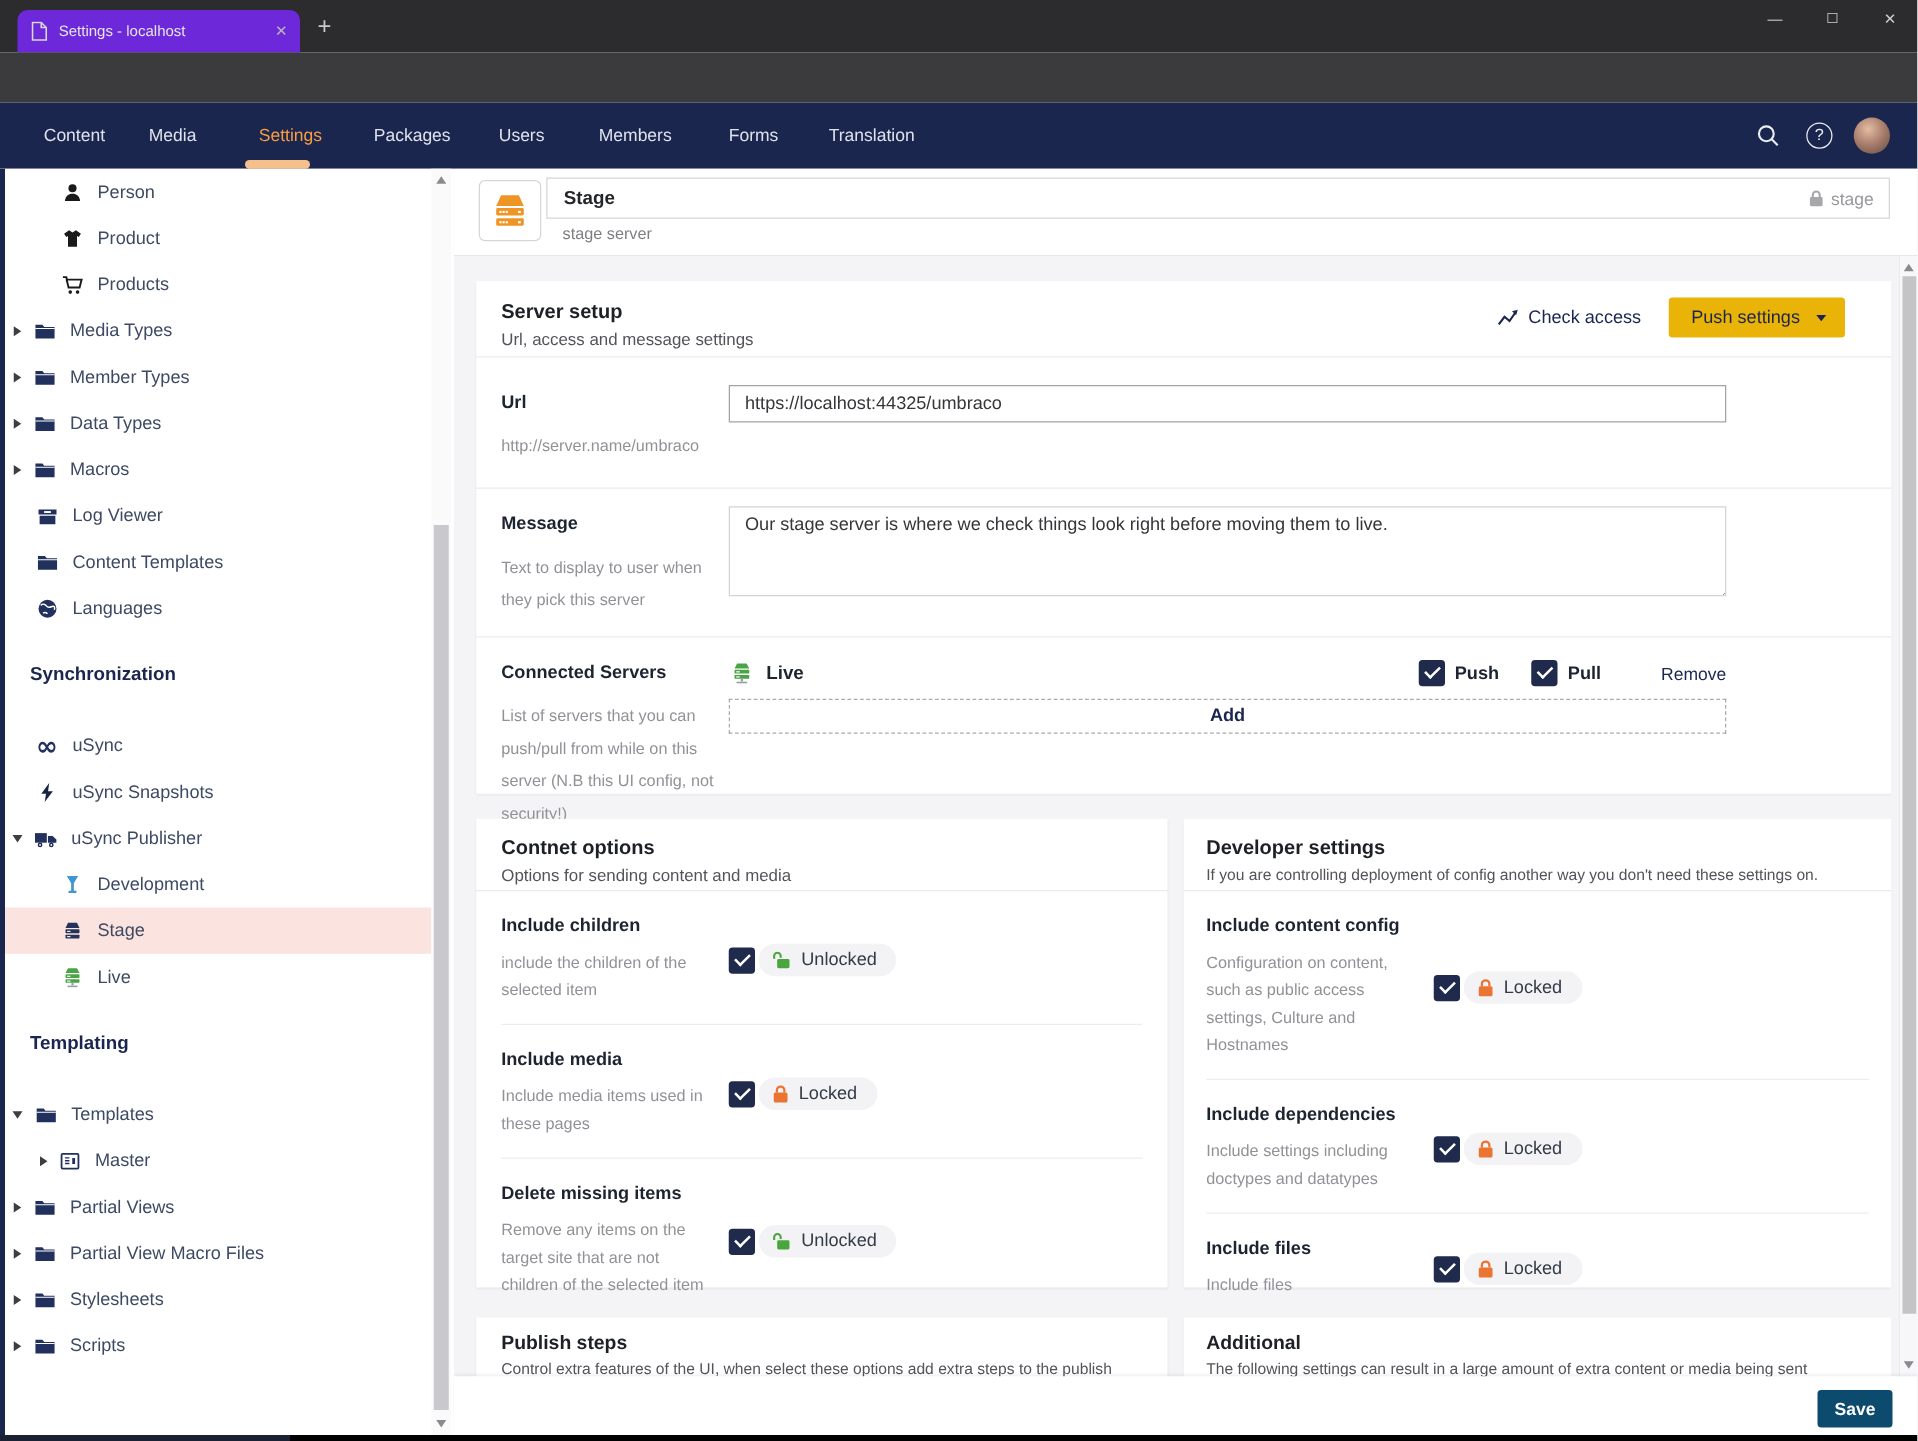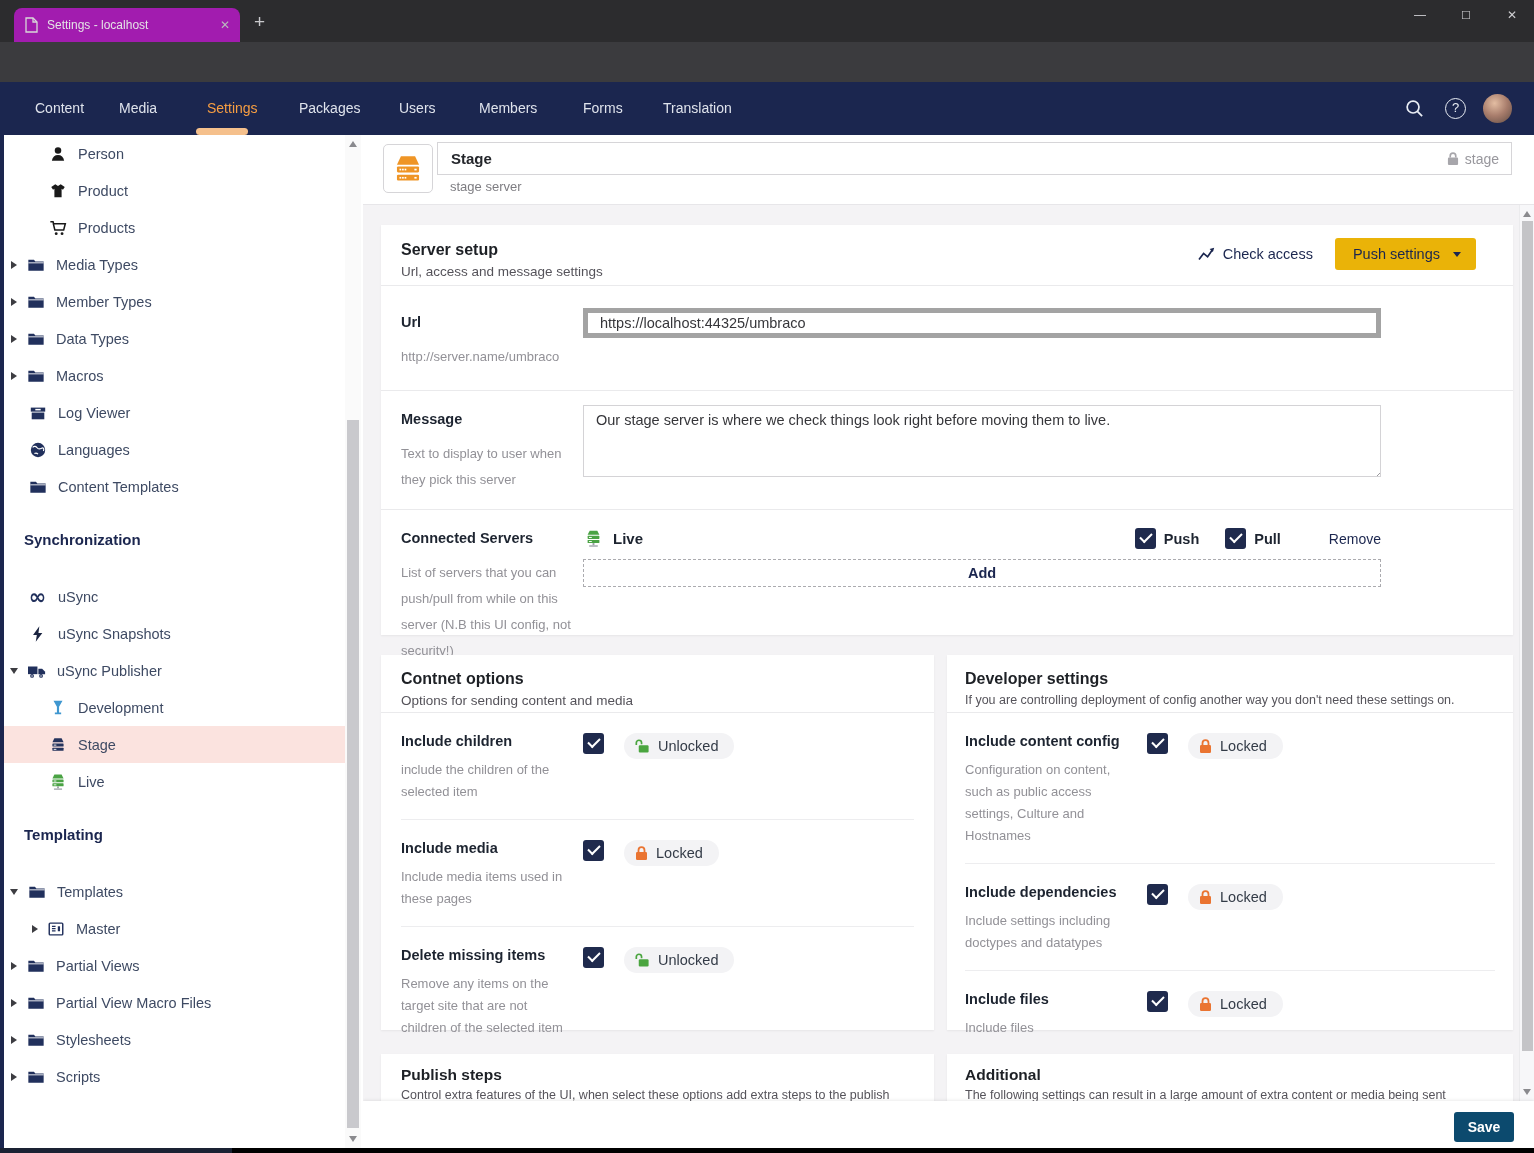--- a/index.html
+++ b/index.html
@@ -2,21 +2,21 @@
 <html><head>
 <meta charset="utf-8">
 <style>
   * { box-sizing: border-box; margin: 0; padding: 0; }
   html,body { width:1534px; height:1153px; }
   body { font-family:"Liberation Sans", sans-serif; position:relative; overflow:hidden; background:#fff; }
   .abs { position:absolute; }
 
   
   .titlebar { left:0; top:0; width:1534px; height:42px; background:#2c2c2e; }
-  .tab { left:14px; top:8px; width:226px; height:34px; background:#a21caf; border-radius:8px 8px 0 0; display:flex; align-items:center; }
+  .tab { left:14px; top:8px; width:226px; height:34px; background:#6d28d9; border-radius:8px 8px 0 0; display:flex; align-items:center; }
   .tab .favicon { margin-left:11px; display:flex; }
   .tab-title { margin-left:9px; flex:1; font-size:12px; color:#e4e4e6; white-space:nowrap; overflow:hidden; }
   .tab-close { margin-right:10px; color:#b9b9bd; font-size:12px; cursor:default; }
   .newtab { left:254px; top:11px; color:#c9c9cc; font-size:19px; font-weight:300; }
   .winbtn { top:0; width:38px; height:30px; color:#cfcfd2; font-size:12px; text-align:center; line-height:30px; }
   .win-min { left:1401px; } .win-max { left:1447px; font-size:11px; } .win-close { left:1493px; }
 
   .urlbar { left:0; top:42px; width:1534px; height:40px; background:#3b3b3e; }
   .navbtn { top:51px; color:#cdcdd0; font-size:17px; line-height:22px; }
   .btn-back { left:20px; } .btn-fwd { left:64px; color:#77777b; } .btn-reload { left:106px; top:54px; }
@@ -90,37 +90,37 @@
   .hr { height:1px; background:#eaeaec; }
   .head-actions { position:absolute; right:37px; top:13px; display:flex; align-items:center; gap:22px; }
   .check-access { display:flex; align-items:center; gap:8px; font-size:14.5px; color:#1b264f; cursor:pointer; }
   .push-btn { height:32px; background:#eab308; border-radius:3px; color:#1b264f; font-size:14.5px; line-height:32px; padding:0 36px 0 18px; position:relative; cursor:pointer; }
   .push-btn .pcaret { position:absolute; right:15px; top:14px; width:0; height:0; border-top:5px solid #1b264f; border-left:4px solid transparent; border-right:4px solid transparent; }
 
   .frow { display:grid; grid-template-columns:182px 1fr; padding:22px 20px 20px; }
   .frow.mrow { padding:14px 20px 16px; }
   .flabel { font-size:14.5px; font-weight:bold; color:#1d2430; margin-top:6px; }
   .fhelp { font-size:13px; color:#929197; margin-top:14px; line-height:26px; width:170px; }
-  .text-input { width:798px; height:30px; border:5px solid #a3a3a3; font-family:"Liberation Sans",sans-serif; font-size:14.5px; color:#36363a; padding:0 12px; outline:none; background:#fff; }
+  .text-input { width:798px; height:30px; border:1px solid #a3a3a3; font-family:"Liberation Sans",sans-serif; font-size:14.5px; color:#36363a; padding:0 12px; outline:none; background:#fff; }
   .text-area { width:798px; height:72px; border:1px solid #d4d3d6; font-family:"Liberation Sans",sans-serif; font-size:14.5px; color:#36363a; padding:6px 12px; outline:none; resize:none; background:
      linear-gradient(135deg, transparent 0 86%, #9a9a9e 86% 88%, transparent 88% 92%, #9a9a9e 92% 94%, transparent 94%) no-repeat right bottom / 11px 11px; }
   .server-line { width:798px; display:flex; align-items:center; margin-top:4px; }
   .server-name { font-size:15px; font-weight:bold; color:#1d2430; margin-left:9px; margin-right:auto; }
   .cb { width:21px; height:21px; background:#1f2a4d; border-radius:3px; position:relative; flex:none; cursor:pointer; }
   .cb::after { content:""; position:absolute; left:5px; top:5px; width:10px; height:5px; border-left:2px solid #fff; border-bottom:2px solid #fff; transform:rotate(-45deg); }
   .cb-label { font-size:14.5px; font-weight:600; color:#1d2430; margin:0 0 0 8px; }
   .gap26 { width:26px; flex:none; }
   .remove-link { margin-left:48px; font-size:14px; color:#1b264f; cursor:pointer; }
   .add-btn { width:798px; height:28px; margin-top:10px; border:1px dashed #ababaf; text-align:center; line-height:26px; font-size:14.5px; font-weight:600; color:#1b264f; cursor:pointer; }
 
   .opt-row { display:grid; grid-template-columns:182px 1fr; padding:20px 0 16px; margin:0 20px; border-bottom:1px solid #ededef; }
   .c3 .opt-row { margin:0 18px; }
   .opt-label { font-size:14.5px; font-weight:bold; color:#1d2430; }
   .opt-help { font-size:13px; color:#929197; margin-top:10px; line-height:22px; max-width:165px; }
-  .opt-ctrl { display:flex; align-items:flex-start; gap:20px; margin-top:0; }
+  .opt-ctrl { display:flex; align-items:center; gap:3px; margin-top:0; }
   .pill { display:flex; align-items:center; gap:8px; height:26px; padding:0 16px 0 11px; background:#f3f3f5; border-radius:13px; font-size:14.5px; color:#333b47; }
 
   .footer { position:absolute; left:0; top:966px; width:1171px; height:47px; background:#fff; box-shadow:0 -1px 3px rgba(0,0,0,.08); z-index:8; }
   .save-btn { position:absolute; right:20px; top:11px; width:60px; height:30px; background:#0c4a6e; color:#fff; font-size:14px; font-weight:bold; border:none; border-radius:3px; text-align:center; line-height:30px; cursor:pointer; }
 
   .mscroll { position:absolute; left:1156px; top:70px; width:15px; height:896px; background:#f7f7f9; border-left:1px solid #ebebed; z-index:7; }
   .mscroll .thumb { position:absolute; left:2px; top:16px; width:11px; height:830px; background:#c4c4c7; }
 
   .bottom-strip { left:0; top:1148px; width:1534px; height:5px; background:#000; }
   .bottom-strip .navy { position:absolute; left:0; top:0; width:232px; height:5px; background:#1a2133; }
@@ -285,35 +285,35 @@
             <path d="M2 4h16v4.5H2z" fill="#21305c"></path>
             <path d="M3 9.5h14V17H3z" fill="#21305c"></path>
             <rect x="7" y="5.4" width="6" height="1.7" fill="#fff"></rect>
           </svg>
         </span>
       <span class="tlabel">Log Viewer</span>
     </div>
     <div class="trow t-plain">
       <span class="ticon">
           <svg width="18" height="18" viewBox="0 0 20 20">
+            <path d="M1.5 4.2h6.2l1.6 2H18.5V16.5H1.5z" fill="#21305c"></path>
+            <path d="M1.5 7.6h17" stroke="#fff" stroke-width="1"></path>
+          </svg>
+        </span>
+      <span class="tlabel">Content Templates</span>
+    </div>
+    <div class="trow t-plain">
+      <span class="ticon">
+          <svg width="18" height="18" viewBox="0 0 20 20">
             <circle cx="10" cy="10" r="8" fill="#21305c"></circle>
             <path d="M4 7c2-2 4-1 5 .5S12 9 14 8s3 1 2 3" stroke="#fff" stroke-width="1.3" fill="none"></path>
             <path d="M6 14c1.5-1 3-.5 4 .5" stroke="#fff" stroke-width="1.3" fill="none"></path>
           </svg>
         </span>
       <span class="tlabel">Languages</span>
-    </div>
-    <div class="trow t-plain">
-      <span class="ticon">
-          <svg width="18" height="18" viewBox="0 0 20 20">
-            <path d="M1.5 4.2h6.2l1.6 2H18.5V16.5H1.5z" fill="#21305c"></path>
-            <path d="M1.5 7.6h17" stroke="#fff" stroke-width="1"></path>
-          </svg>
-        </span>
-      <span class="tlabel">Content Templates</span>
     </div>
 
     <div class="tree-head">Synchronization</div>
 
     <div class="trow t-plain">
       <span class="ticon">
           <span class="inf">∞</span>
         </span>
       <span class="tlabel">uSync</span>
     </div>

